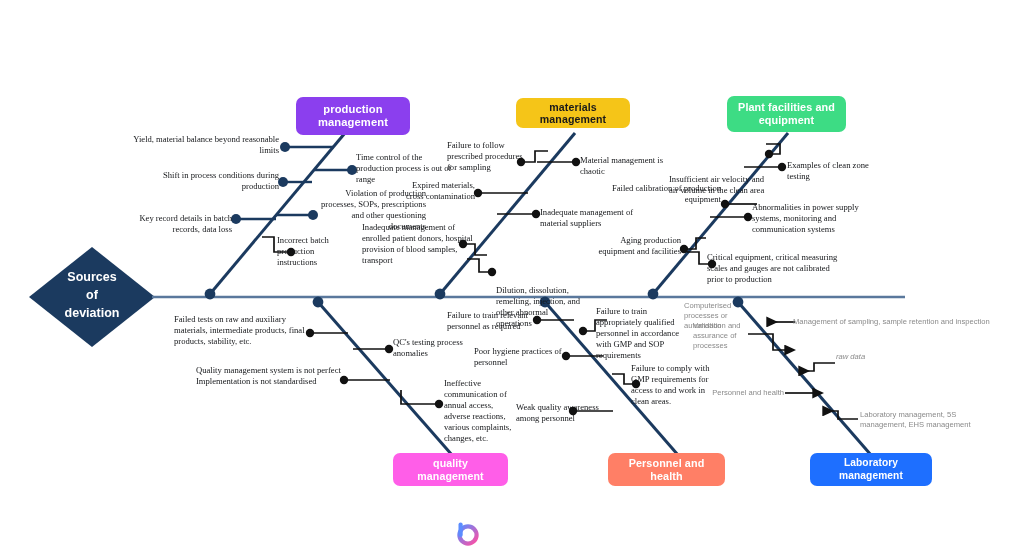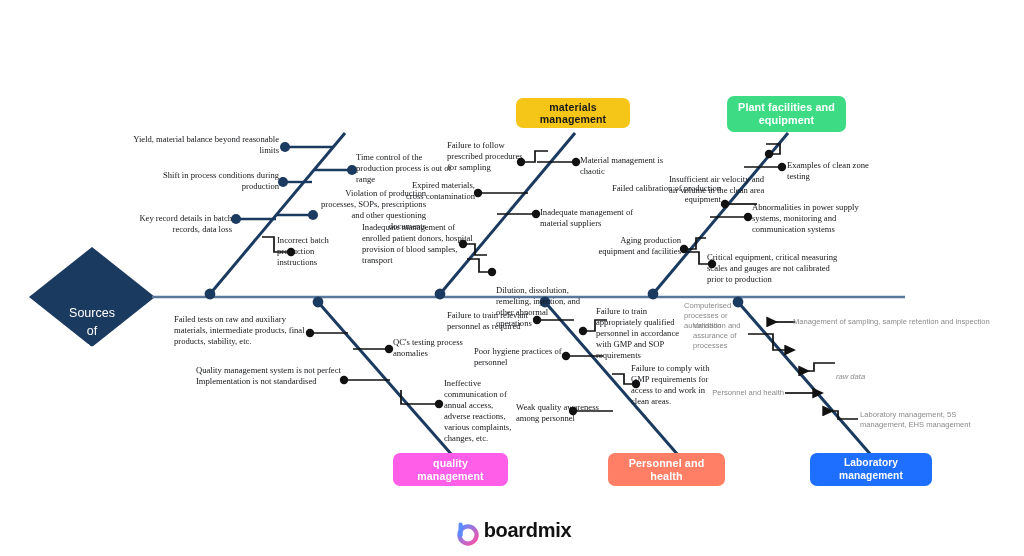--- a/index.html
+++ b/index.html
@@ -58,30 +58,29 @@
     font-family: "Liberation Sans", sans-serif;
     font-size: 7.6px;
     line-height: 1.34;
     color: #8a8a8a;
     box-sizing: border-box;
   }
   .lab-note.right { text-align: right; }
   .diamond-text {
     position: absolute;
     font-family: "Liberation Sans", sans-serif;
-    font-weight: normal;
+    font-weight: bold;
     font-size: 12.5px;
     line-height: 1.45;
     color: #ffffff;
     text-align: center;
     width: 150px;
     left: 17px;
     top: 268px;
     pointer-events: none;
-    margin-top: 36px;
   }
   #brand {
     position: absolute;
     left: 0;
     right: 0;
     bottom: 14px;
     display: flex;
     align-items: center;
     justify-content: center;
     gap: 9px;
@@ -207,20 +206,21 @@
       <path d="M1.6,13 L1.6,2.5" fill="none" stroke="#5B8CFF" stroke-width="4.2" stroke-linecap="round"></path>
     </g>
   </svg>
 
   <div class="diamond-text">
     <div>Sources</div>
     <div>of</div>
     <div>deviation</div>
   </div>
 
+  <div class="cat-label" style="left:296px; top:97px; width:114px; height:38px; background:#8B3FEE; color:#FFFFFF; font-size:11.2px;">production management</div>
 
   <div class="cat-label" style="left:516px; top:98px; width:114px; height:30px; background:#F5C518; color:#1A1A1A; font-size:10.6px;">materials management</div>
 
   <div class="cat-label" style="left:727px; top:96px; width:119px; height:36px; background:#3DDC84; color:#FFFFFF; font-size:10.8px;">Plant facilities and equipment</div>
 
   <div class="cat-label" style="left:393px; top:453px; width:115px; height:33px; background:#FF5EE8; color:#FFFFFF; font-size:10.6px;">quality management</div>
 
   <div class="cat-label" style="left:608px; top:453px; width:117px; height:33px; background:#FF7F66; color:#FFFFFF; font-size:10.8px;">Personnel and health</div>
 
   <div class="cat-label" style="left:810px; top:453px; width:122px; height:33px; background:#1E6FFF; color:#FFFFFF; font-size:10.2px;">Laboratory management</div>
@@ -253,22 +253,18 @@
 
   <div class="cause left" style="left:447px; top:310px; width:91px;">Failure to train relevant personnel as required</div>
   <div class="cause left" style="left:474px; top:346px; width:94px;">Poor hygiene practices of personnel</div>
   <div class="cause left" style="left:516px; top:402px; width:85px;">Weak quality awareness among personnel</div>
   <div class="cause left" style="left:596px; top:306px; width:98px;">Failure to train appropriately qualified personnel in accordance with GMP and SOP requirements</div>
   <div class="cause left" style="left:631px; top:363px; width:82px;">Failure to comply with GMP requirements for access to and work in clean areas.</div>
 
   <div class="lab-note left" style="left:684px; top:301px; width:58px;">Computerised processes or automation</div>
   <div class="lab-note left" style="left:684px; top:321px; width:58px;margin-left:9px;">Validation and assurance of processes</div>
   <div class="lab-note left" style="left:793px; top:317px; width:200px;">Management of sampling, sample retention and inspection</div>
-  <div class="lab-note left" style="left:836px; top:372px; width:60px;font-style:italic;">raw data</div>
+  <div class="lab-note left" style="left:836px; top:352px; width:60px;font-style:italic;">raw data</div>
   <div class="lab-note right" style="left:700px; top:388px; width:84px;">Personnel and health</div>
   <div class="lab-note left" style="left:860px; top:410px; width:118px;">Laboratory management, 5S management, EHS management</div>
 
-  <div id="brand">
-    <div class="mark"></div>
-    <div class="word">boardmix</div>
-  </div>
 
 </div>
 
 </body></html>

